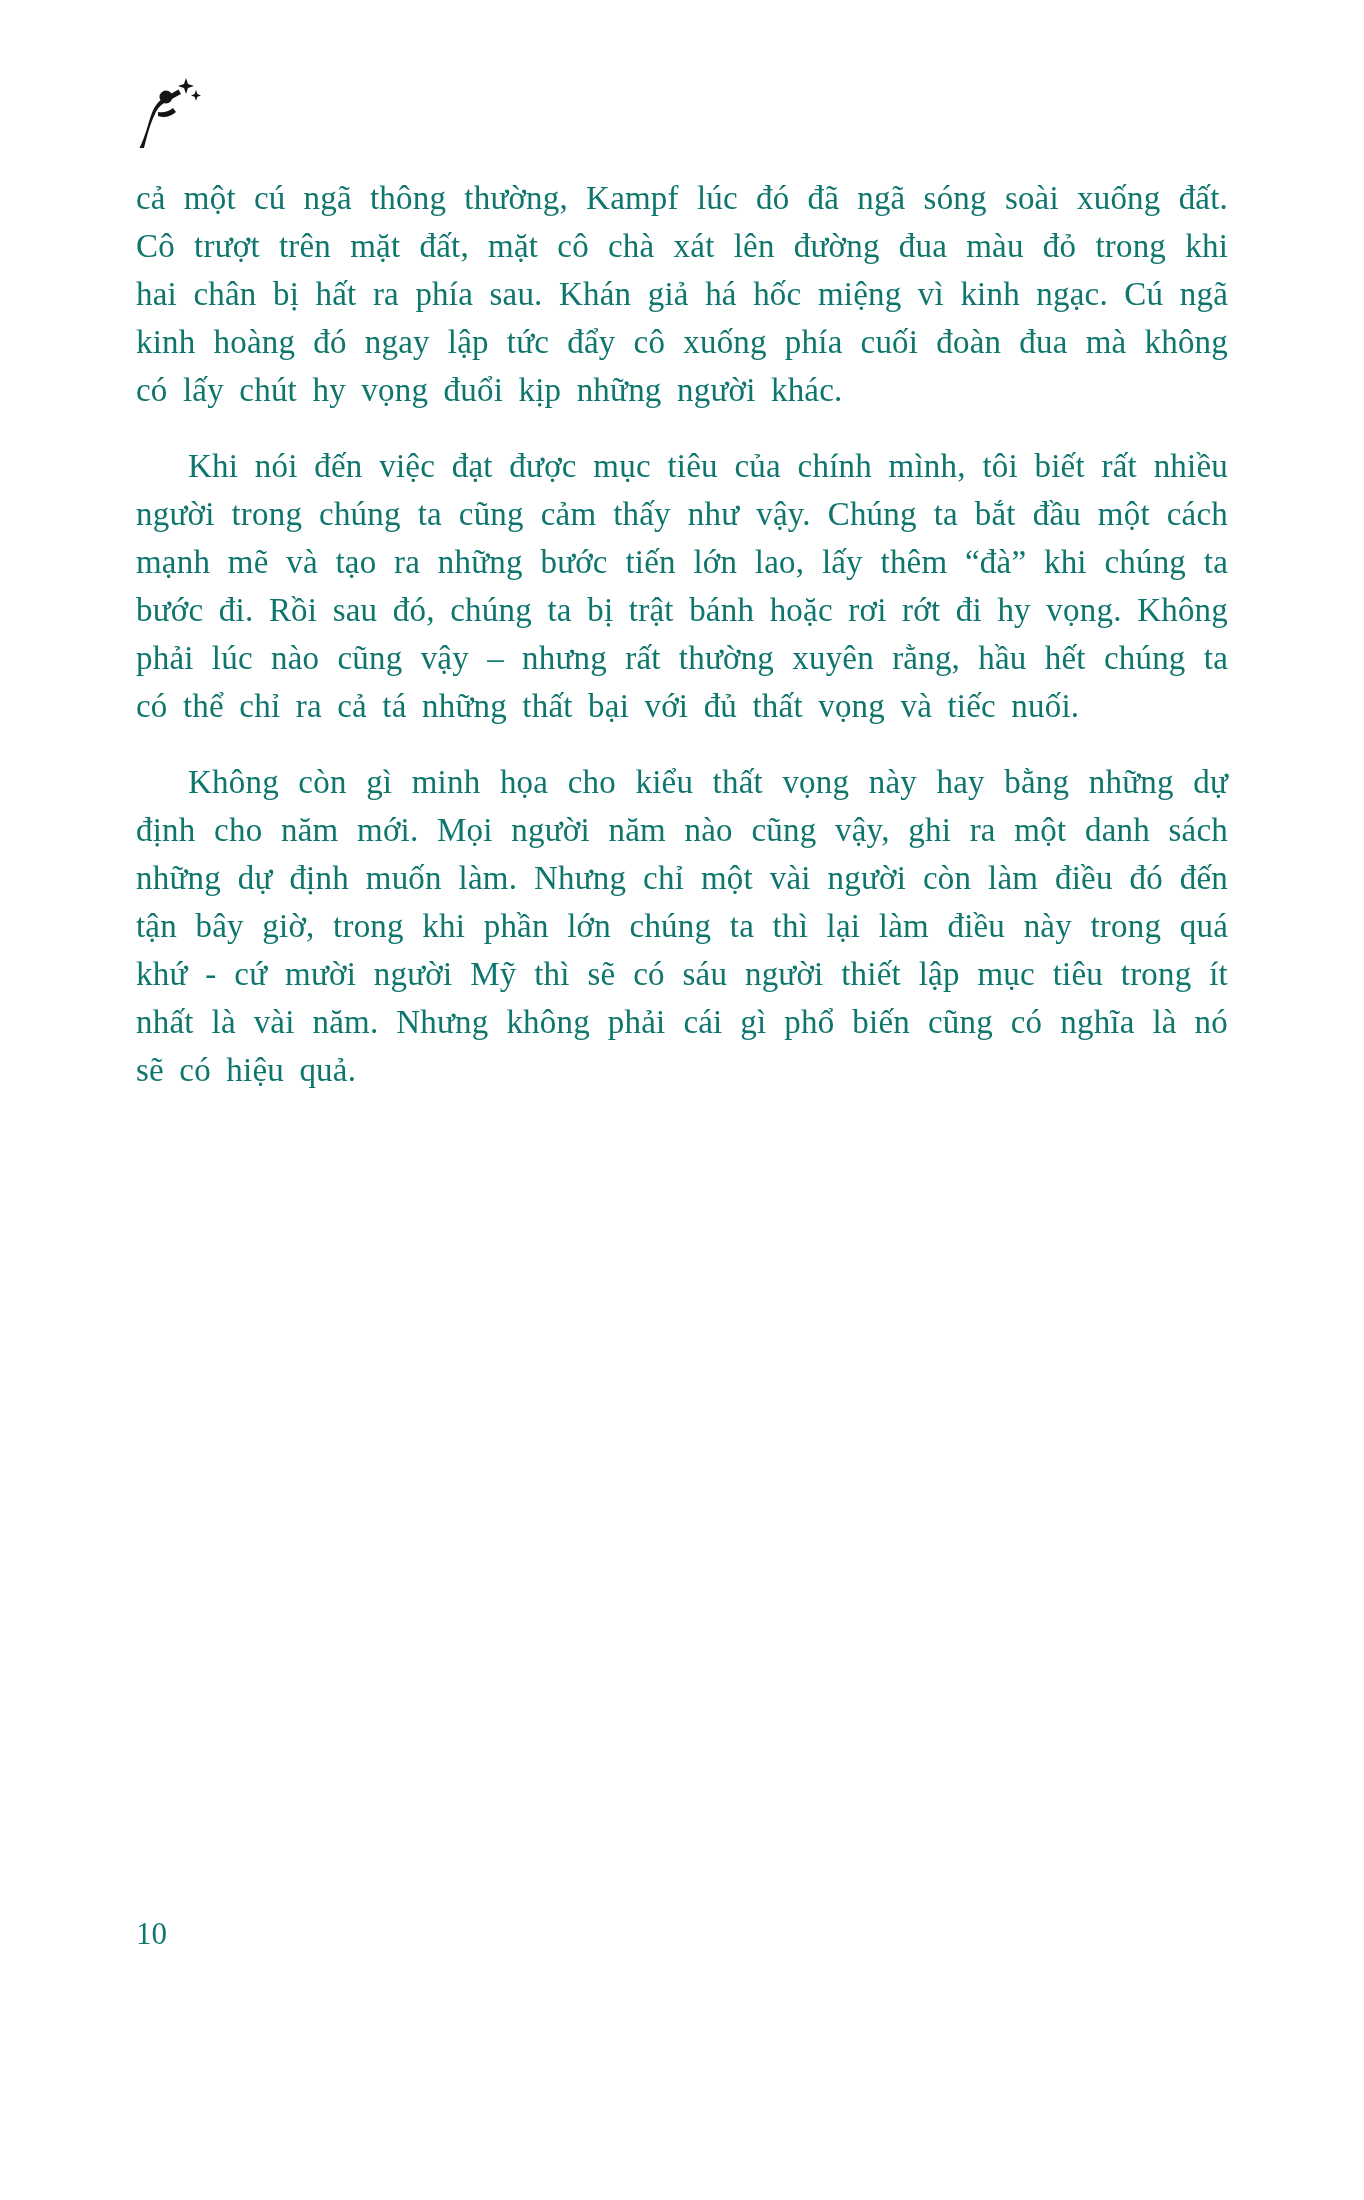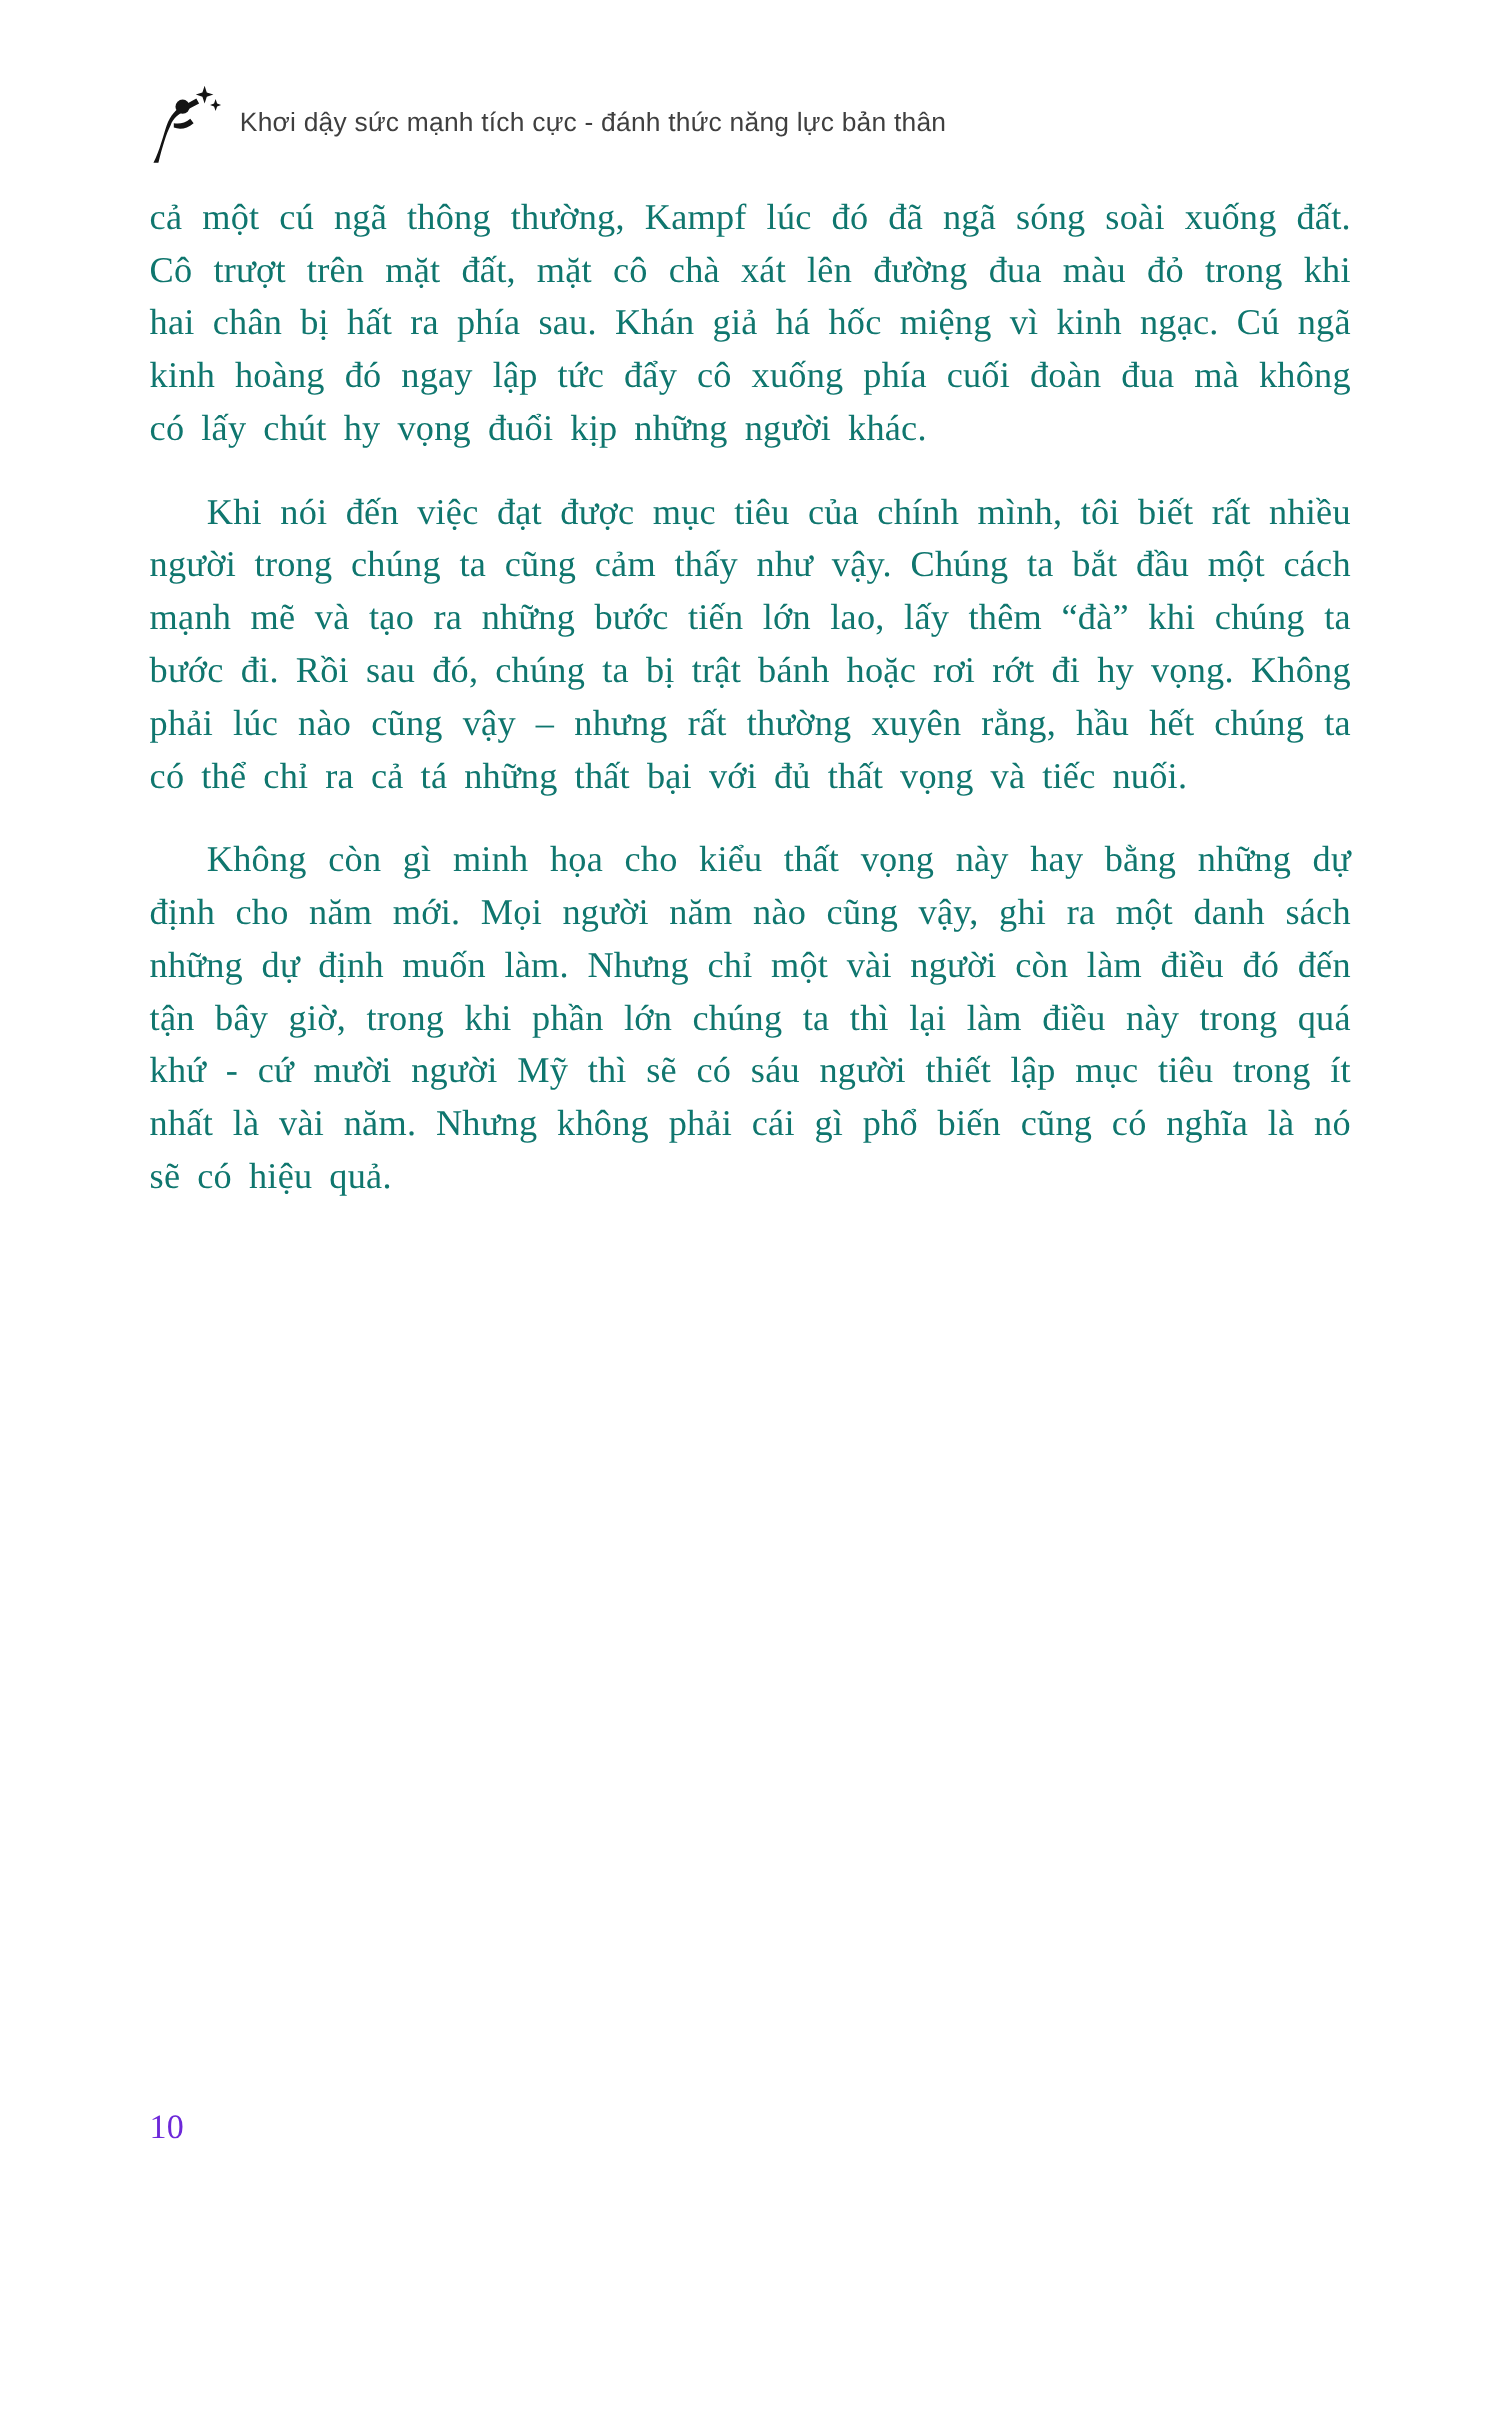--- a/index.html
+++ b/index.html
@@ -64,21 +64,21 @@
   .body-text p + p {
     margin-top: 28px;
     text-indent: 52px;
   }
   
   .page-number {
     position: absolute;
     left: 136px;
     top: 1916px;
     font-size: 31px;
-    color: #6d28d9;
+    color: #0f766e;
   }
 </style>
 </head>
 <body>
 
 <div class="page">
 
   <div class="header">
     <span class="logo" aria-hidden="true">
       <svg viewBox="0 0 66 74" xmlns="http://www.w3.org/2000/svg">
@@ -89,21 +89,20 @@
                  C 22 31, 26 28, 32 25
                  L 45 18 L 42.5 13.5 L 31 20
                  C 24 23, 19 29, 15.5 38
                  C 12 48, 9.5 60, 3.5 72 Z" fill="#141414"></path>
         <path d="M22 40 C 28 42, 34 41, 40 36 L 37 32 C 32 36, 27 37, 22 36 Z" fill="#141414"></path>
 
         <polygon points="50,2 52,8 58,10 52,12 50,18 48,12 42,10 48,8" fill="#141414"></polygon>
         <polygon points="60,14 61.4,18 65,19.4 61.4,20.8 60,24.8 58.6,20.8 55,19.4 58.6,18" fill="#141414"></polygon>
       </svg>
     </span>
-    <span class="header-title">Khơi dậy sức mạnh tích cực - đánh thức năng lực bản thân</span>
   </div>
 
   <div class="body-text">
     <p>cả một cú ngã thông thường, Kampf lúc đó đã ngã sóng soài xuống đất. Cô trượt trên mặt đất, mặt cô chà xát lên đường đua màu đỏ trong khi hai chân bị hất ra phía sau. Khán giả há hốc miệng vì kinh ngạc. Cú ngã kinh hoàng đó ngay lập tức đẩy cô xuống phía cuối đoàn đua mà không có lấy chút hy vọng đuổi kịp những người khác.</p>
     <p>Khi nói đến việc đạt được mục tiêu của chính mình, tôi biết rất nhiều người trong chúng ta cũng cảm thấy như vậy. Chúng ta bắt đầu một cách mạnh mẽ và tạo ra những bước tiến lớn lao, lấy thêm “đà” khi chúng ta bước đi. Rồi sau đó, chúng ta bị trật bánh hoặc rơi rớt đi hy vọng. Không phải lúc nào cũng vậy – nhưng rất thường xuyên rằng, hầu hết chúng ta có thể chỉ ra cả tá những thất bại với đủ thất vọng và tiếc nuối.</p>
     <p>Không còn gì minh họa cho kiểu thất vọng này hay bằng những dự định cho năm mới. Mọi người năm nào cũng vậy, ghi ra một danh sách những dự định muốn làm. Nhưng chỉ một vài người còn làm điều đó đến tận bây giờ, trong khi phần lớn chúng ta thì lại làm điều này trong quá khứ - cứ mười người Mỹ thì sẽ có sáu người thiết lập mục tiêu trong ít nhất là vài năm. Nhưng không phải cái gì phổ biến cũng có nghĩa là nó sẽ có hiệu quả.</p>
   </div>
 
   <div class="page-number">10</div>
 

